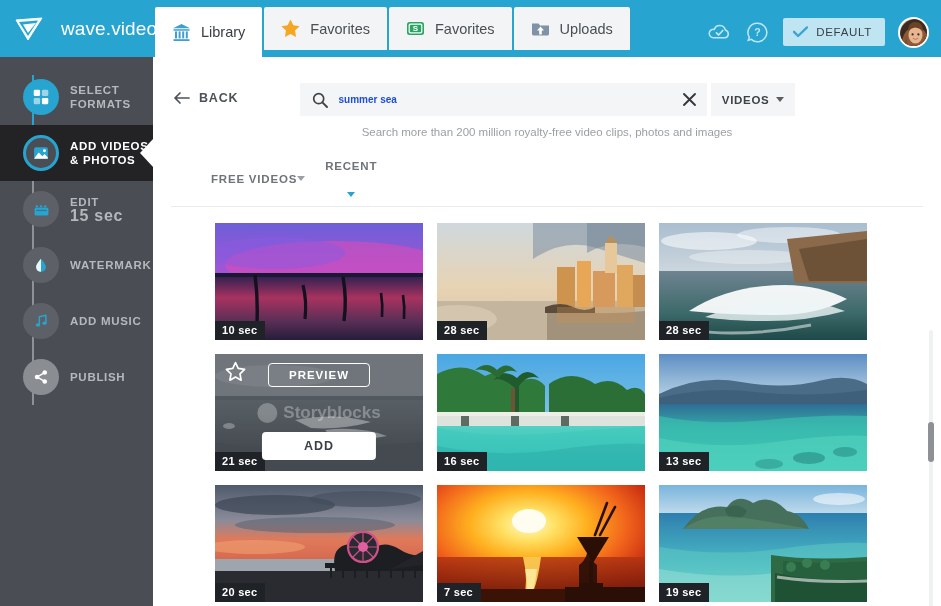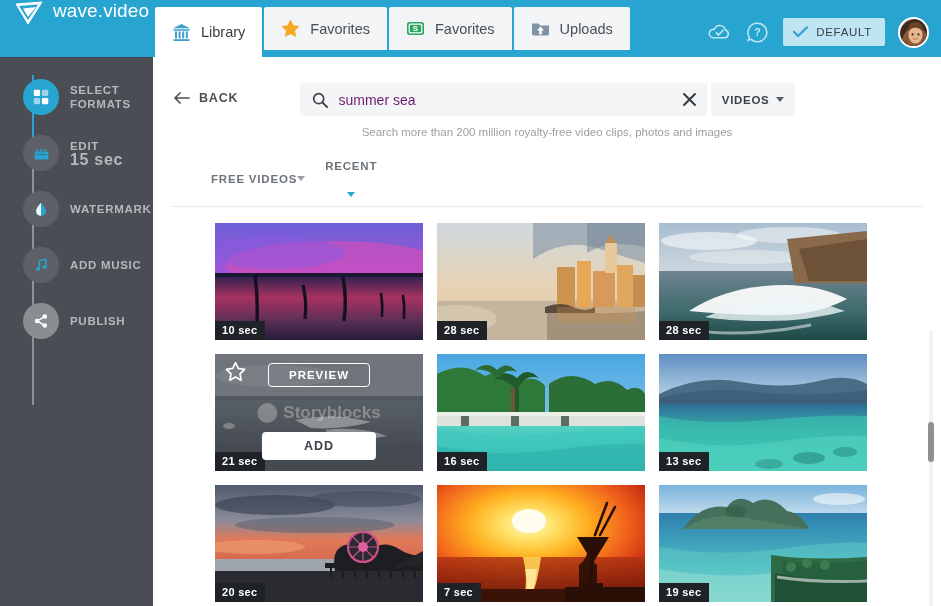--- a/index.html
+++ b/index.html
@@ -17,21 +17,21 @@
     position: absolute; left: 0; top: 0; width: 941px; height: 57px;
     background: #27a4cf;
     display: flex; align-items: flex-end;
   }
   .topbar-bottom-strip {
     position: absolute; left: 0; top: 50px; width: 941px; height: 7px;
     background: #27a4cf; z-index: 6;
   }
   .brand {
     width: 155px; height: 57px;
-    display: flex; align-items: flex-start; gap: 9px;
+    display: flex; align-items: center; gap: 17px;
     padding-left: 14px;
     background: #27a4cf;
     position: relative; z-index: 7;
   }
   .brand-logo { width: 30px; height: 26px; flex: 0 0 auto; }
   .brand-name {
     color: #ffffff; font-size: 19px; letter-spacing: .1px;
     font-weight: 400; white-space: nowrap;
   }
 
@@ -126,22 +126,22 @@
   .search-wrap {
     display: flex; align-items: center;
     margin: 0 auto; width: 495px; height: 33px;
   }
   .search-box {
     flex: 1; display: flex; align-items: center; height: 33px;
     background: #f4f5f6; padding: 0 10px 0 12px; gap: 11px;
   }
   .search-icon { width: 16px; height: 16px; display: block; flex: 0 0 auto; }
   .search-value {
-    flex: 1; font-size: 14px; color: #701a75; border: none;
-    background: transparent; outline: none; font-family: inherit;
+    flex: 1; font-size: 10px; color: #1d4ed8; border: none;
+    background: transparent; outline: none; font-family: inherit; font-weight: bold;
   }
   .clear-x { width: 15px; height: 15px; display: block; cursor: pointer; flex: 0 0 auto; }
   .videos-select {
     display: flex; align-items: center; gap: 6px; height: 33px;
     background: #f4f5f6; padding: 0 11px; margin-left: 4px;
     font-size: 11.5px; letter-spacing: .7px; color: #3d4247; font-weight: 700;
     cursor: pointer;
   }
   .caret { width: 0; height: 0; border-left: 4px solid transparent;
            border-right: 4px solid transparent; border-top: 5px solid #5a5f64; }
@@ -335,20 +335,34 @@
           <rect x="3" y="12" width="7" height="7" rx="1.4" fill="#ffffff" opacity=".55"></rect>
           <rect x="12" y="12" width="7" height="7" rx="1.4" fill="#ffffff"></rect>
         </svg>
       </span>
       <span class="step-label">
         <span class="l1">SELECT</span>
         <span class="l2">FORMATS</span>
       </span>
     </div>
 
+    <div class="step current">
+      <span class="step-dot ringed">
+        <svg viewBox="0 0 22 22" width="18" height="18">
+          <rect x="2.5" y="4" width="17" height="14" rx="2.4" fill="#27a4cf"></rect>
+          <path d="M2.5 15 L8 9.4 L12.2 13.6 L15 11 L19.5 15.4 V15.6 a2.4 2.4 0 0 1-2.4 2.4 H4.9 A2.4 2.4 0 0 1 2.5 15.6 Z" fill="#2a2c30" opacity=".0"></path>
+          <circle cx="15.2" cy="8.3" r="1.8" fill="#ffffff"></circle>
+          <path d="M2.6 17.6 L8.2 10.4 L12.6 15 L15.4 12.2 L19.4 16.6 v1.4 H2.6 Z" fill="#ffffff"></path>
+        </svg>
+      </span>
+      <span class="step-label">
+        <span class="l1">ADD VIDEOS</span>
+        <span class="l2">&amp; PHOTOS</span>
+      </span>
+    </div>
 
     <div class="step">
       <span class="step-dot plain">
         <svg viewBox="0 0 22 22" width="19" height="19">
           <rect x="3" y="9" width="16" height="9" rx="1.6" fill="#27a4cf"></rect>
           <path d="M3.6 8.6 L5.6 5.2 L7.6 8.4 Z" fill="#27a4cf"></path>
           <path d="M8.4 8.6 L10.4 5.2 L12.4 8.4 Z" fill="#27a4cf"></path>
           <path d="M13.2 8.6 L15.2 5.2 L17.2 8.4 Z" fill="#27a4cf"></path>
           <rect x="5" y="11.4" width="12" height="1.4" fill="#4a4d53" opacity=".55"></rect>
         </svg>

